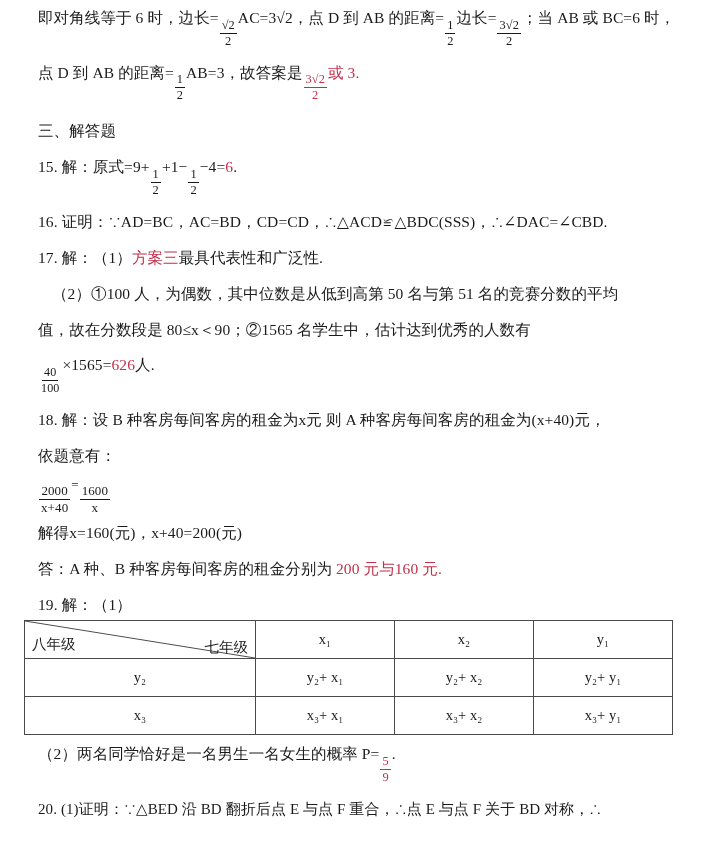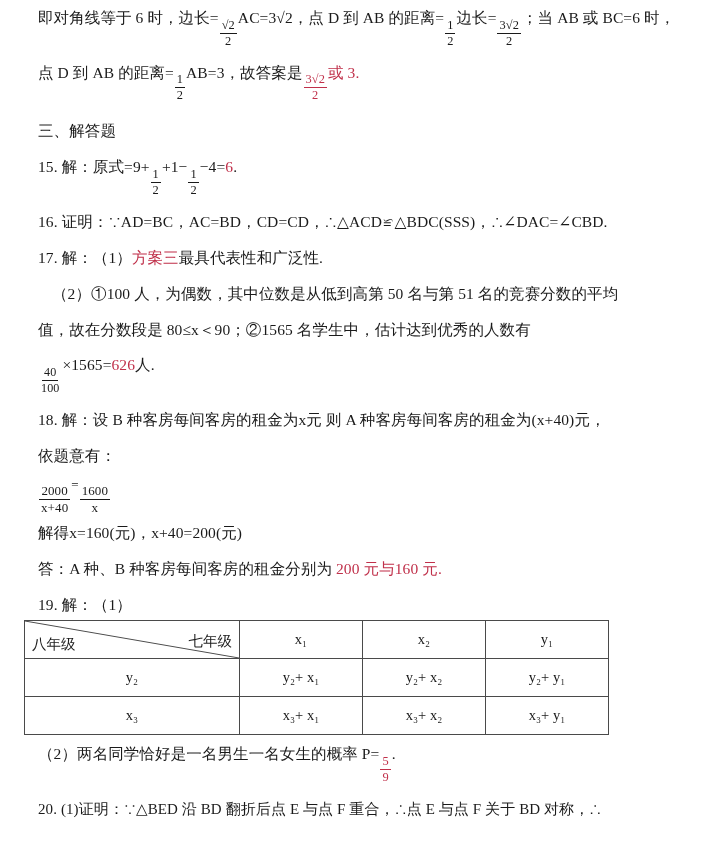--- a/index.html
+++ b/index.html
@@ -73,21 +73,21 @@
     border-collapse: collapse;
     width: 484px;
     table-layout: fixed;
   }
   table.grid td {
     border: 1px solid #4a4a4a;
     height: 37px;
     text-align: center;
     vertical-align: middle;
     font-size: 14.5px;
-    padding: 0 12px;
+    padding: 0 20px;
   }
   td.corner {
     position: relative;
     padding: 0;
     height: 40px;
     overflow: hidden;
   }
   td.corner .diag {
     position: absolute;
     left: 0; top: 0;
@@ -96,21 +96,21 @@
   }
   td.corner .tl {
     position: absolute;
     left: 7px;
     bottom: 4px;
     font-size: 14.5px;
   }
   td.corner .tr {
     position: absolute;
     right: 7px;
-    top: 11px;
+    top: 17px;
     font-size: 14.5px;
   }
   .col-lab { width: 190px; }
   .col-d   { width: 98px; }
 
   .p20 .line { font-size: 15px; }
 </style>
 </head>
 <body>
 

